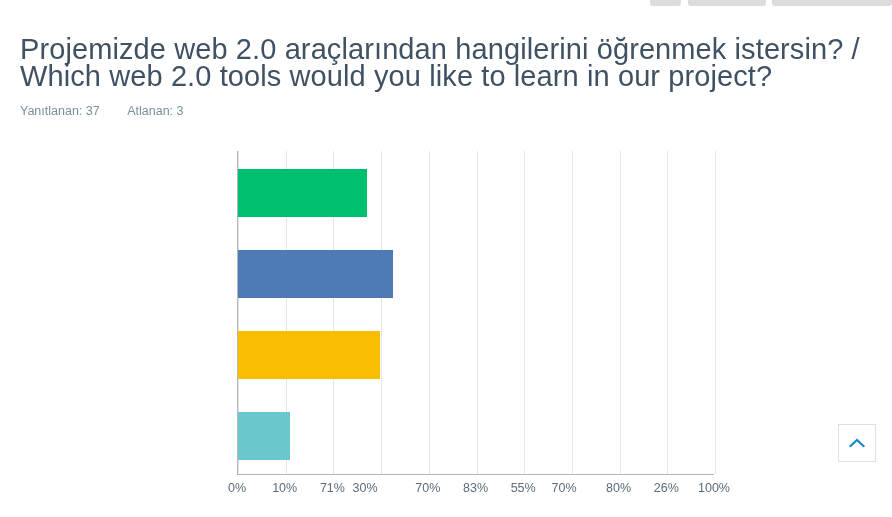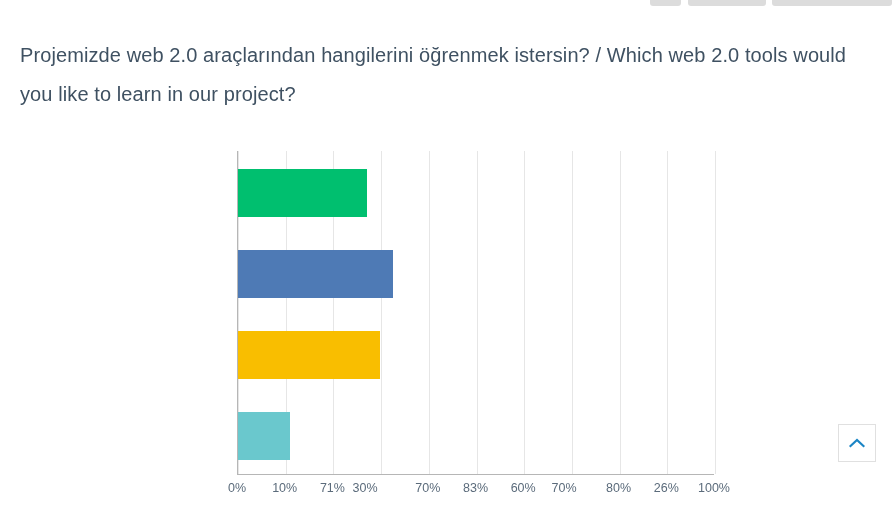--- a/index.html
+++ b/index.html
@@ -34,23 +34,23 @@
   .chip-3 { left: 772px; width: 120px; }
 
   
   .question-block {
     position: absolute;
     top: 36px;
     left: 20px;
     width: 856px;
   }
   .question-title {
-    font-size: 20px;
+    font-size: 29px;
     font-weight: 300;
-    line-height: 39px;
+    line-height: 27px;
     color: #3f5162;
     letter-spacing: 0.1px;
   }
   .meta-row {
     margin-top: 14px;
     font-size: 12.5px;
     color: #78909c;
   }
   .meta-item { display: inline-block; }
   .meta-item + .meta-item { margin-left: 24px; }
@@ -130,20 +130,24 @@
 <body>
 
 <div class="toolbar-strip">
   <div class="toolbar-chip chip-1"></div>
   <div class="toolbar-chip chip-2"></div>
   <div class="toolbar-chip chip-3"></div>
 </div>
 
 <div class="question-block">
   <div class="question-title">Projemizde web 2.0 araçlarından hangilerini öğrenmek istersin? / Which web 2.0 tools would you like to learn in our project?</div>
+  <div class="meta-row">
+    <span class="meta-item">Yanıtlanan: 37</span>
+    <span class="meta-item">Atlanan: 3</span>
+  </div>
 </div>
 
 <div class="chart-area">
   <div class="plot">
     <div class="gridlines">
         <div class="gridline" style="left: 0px;"></div>
         <div class="gridline" style="left: 47.7px;"></div>
         <div class="gridline" style="left: 95.4px;"></div>
         <div class="gridline" style="left: 143.1px;"></div>
         <div class="gridline" style="left: 190.8px;"></div>
@@ -169,21 +173,21 @@
         </div>
       </div>
   </div>
   <div class="tick-labels">
       <div class="tick-label" style="left: 0px;">0%</div>
       <div class="tick-label" style="left: 47.7px;">10%</div>
       <div class="tick-label" style="left: 95.4px;">71%</div>
       <div class="tick-label" style="left: 128px;">30%</div>
       <div class="tick-label" style="left: 190.8px;">70%</div>
       <div class="tick-label" style="left: 238.5px;">83%</div>
-      <div class="tick-label" style="left: 286.2px;">60%</div>
+      <div class="tick-label" style="left: 286.2px;">55%</div>
       <div class="tick-label" style="left: 327px;">70%</div>
       <div class="tick-label" style="left: 381.6px;">80%</div>
       <div class="tick-label" style="left: 429.3px;">26%</div>
       <div class="tick-label" style="left: 477px;">100%</div>
     </div>
 </div>
 
 <div class="scroll-top-btn">
   <span>
     <svg width="16" height="10" viewBox="0 0 16 10">

